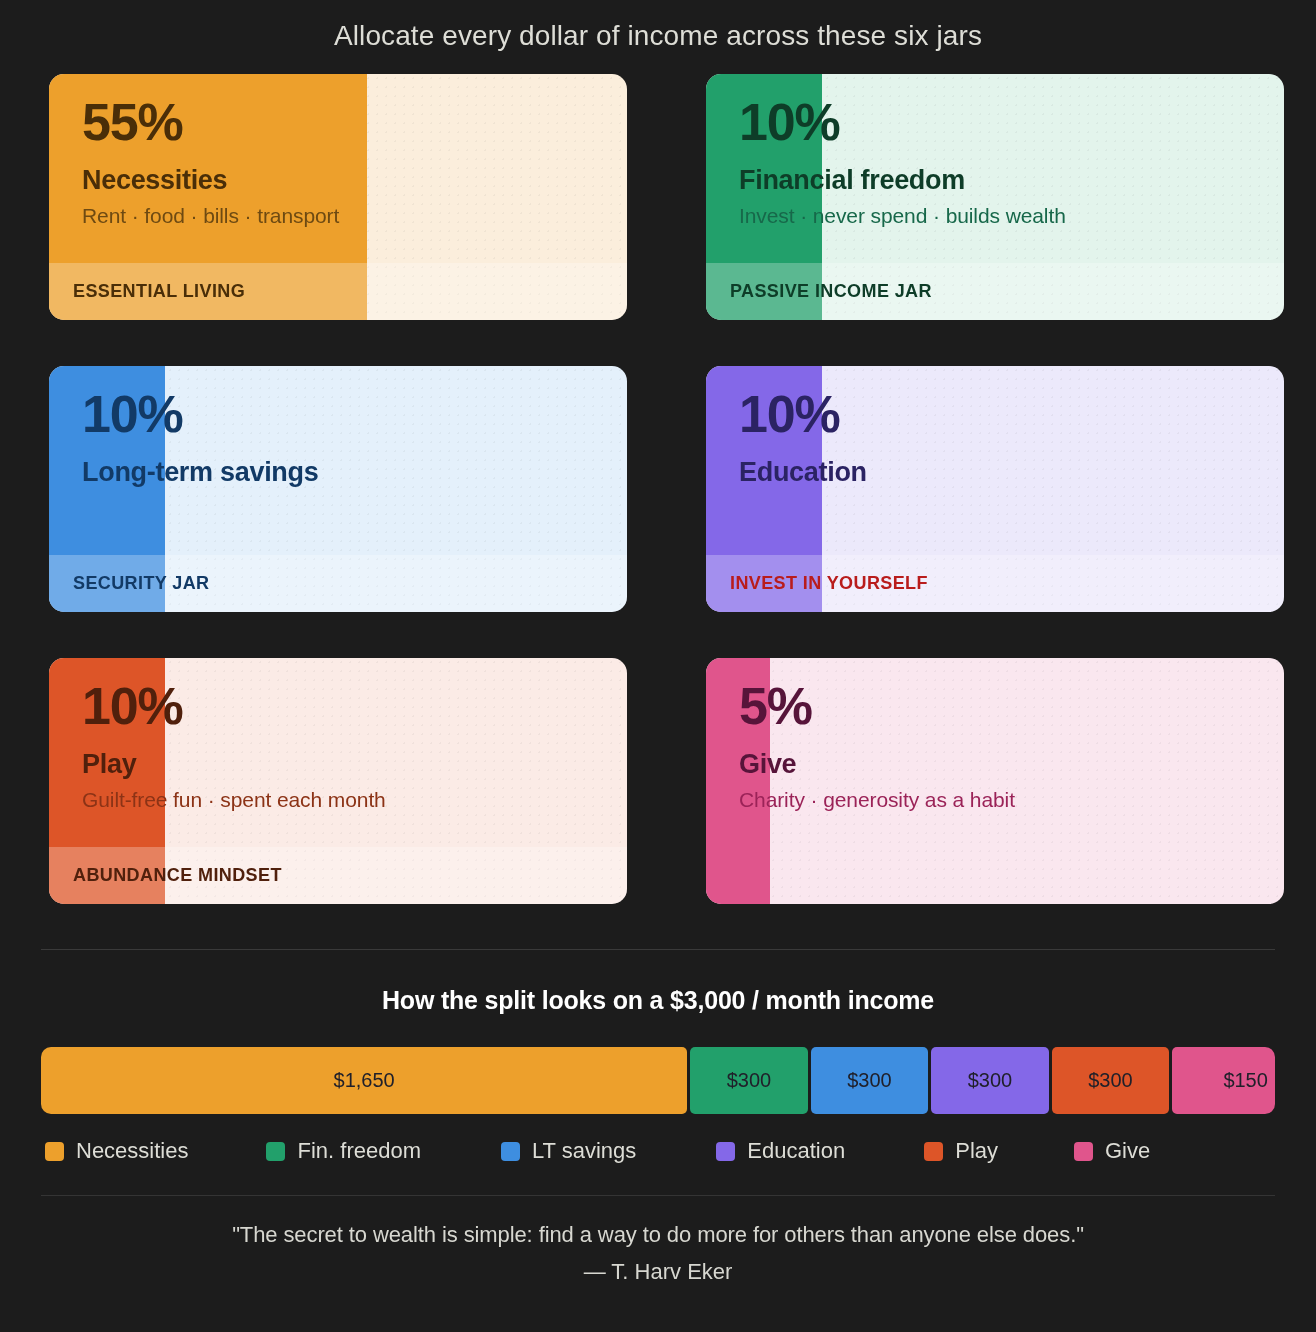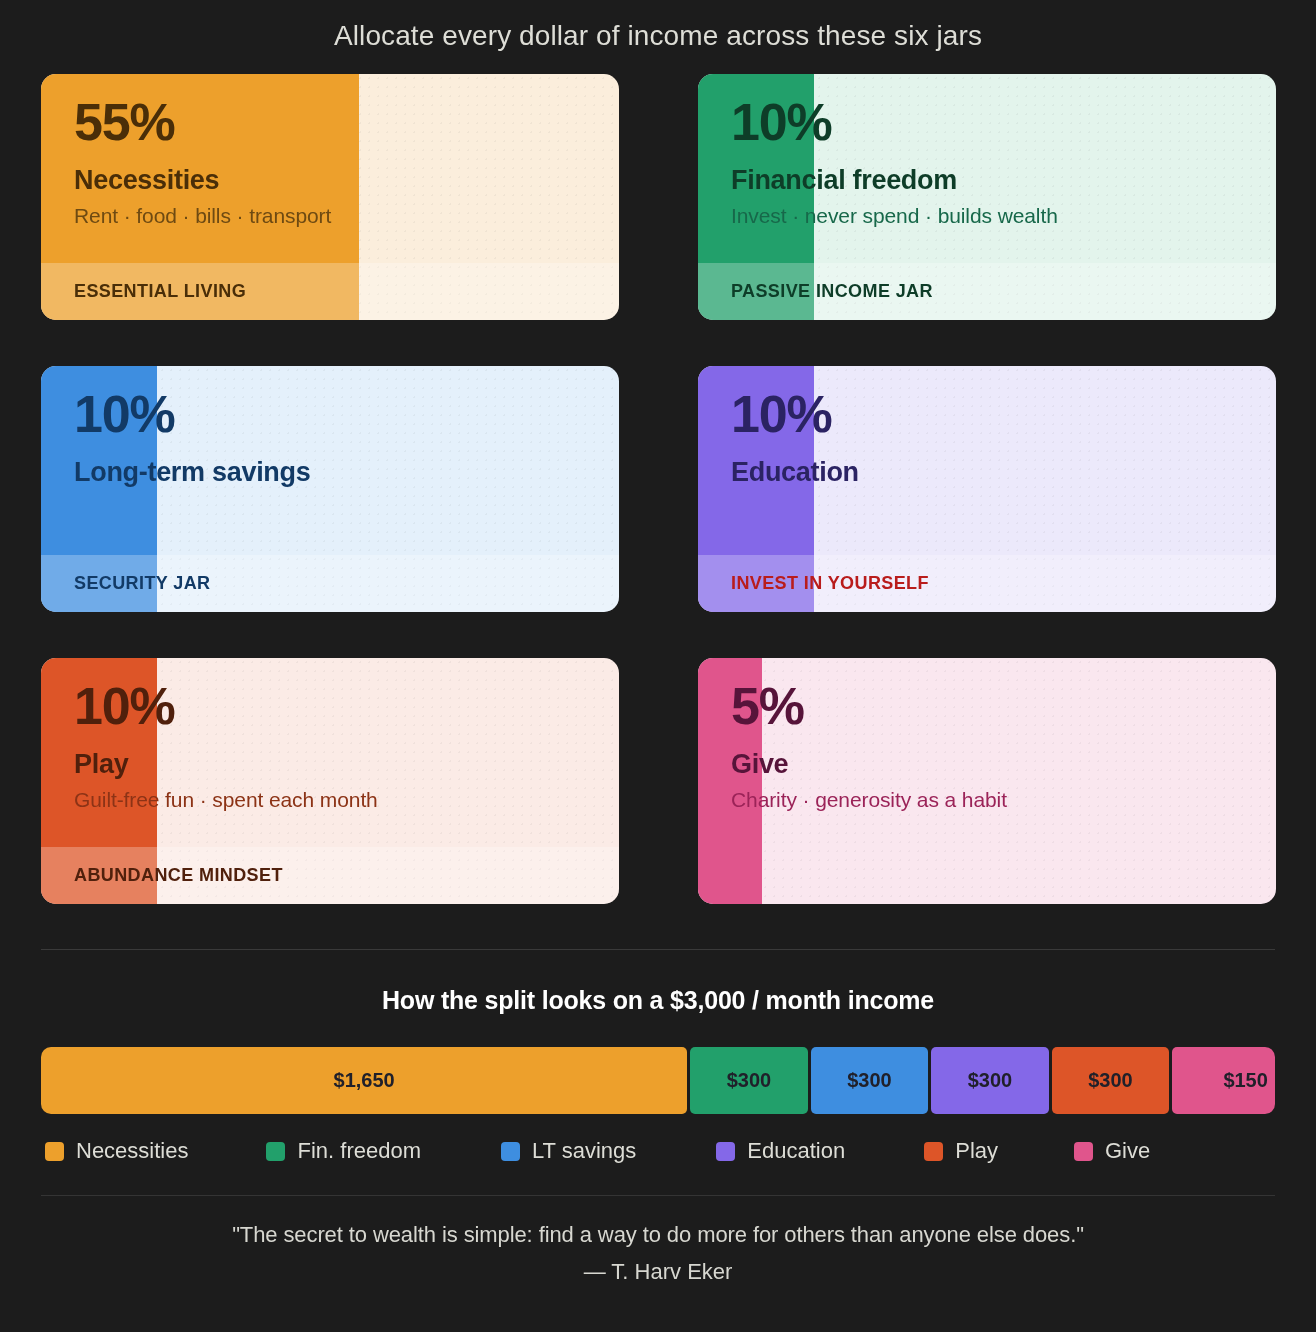--- a/index.html
+++ b/index.html
@@ -22,20 +22,21 @@
     letter-spacing: 0.1px;
   }
 
   
   .jar-grid {
     display: grid;
     grid-template-columns: 578px 578px;
     column-gap: 79px;
     row-gap: 46px;
     padding: 22px 41px 0 41px;
+    margin-left: 8px;
   }
 
   .jar-card {
     position: relative;
     height: 246px;
     border-radius: 15px;
     overflow: hidden;
     display: flex;
     flex-direction: column;
   }
@@ -81,21 +82,21 @@
     margin-top: 8px;
     letter-spacing: -0.1px;
   }
 
   .jar-footer {
     position: relative;
     z-index: 3;
     height: 57px;
     display: flex;
     align-items: center;
-    padding-left: 33px;
+    padding-left: 24px;
     font-size: 18px;
     font-weight: 600;
     letter-spacing: 0.4px;
     background: rgba(255,255,255,0.26);
   }
 
   
   .divider {
     height: 1px;
     background: #3a3a3a;
@@ -117,21 +118,21 @@
     margin: 32px 41px 0 41px;
     height: 67px;
     gap: 3px;
   }
 
   .bar-seg {
     display: flex;
     align-items: center;
     justify-content: center;
     font-size: 20px;
-    font-weight: 700;
+    font-weight: 400;
     color: #20202a;
     border-radius: 5px;
   }
   .bar-seg:first-child { border-radius: 10px 5px 5px 10px; }
   .bar-seg:last-child  { border-radius: 5px 10px 10px 5px; padding-left: 44px; }
 
   .legend {
     display: flex;
     align-items: center;
     margin: 24px 0 0 45px;

